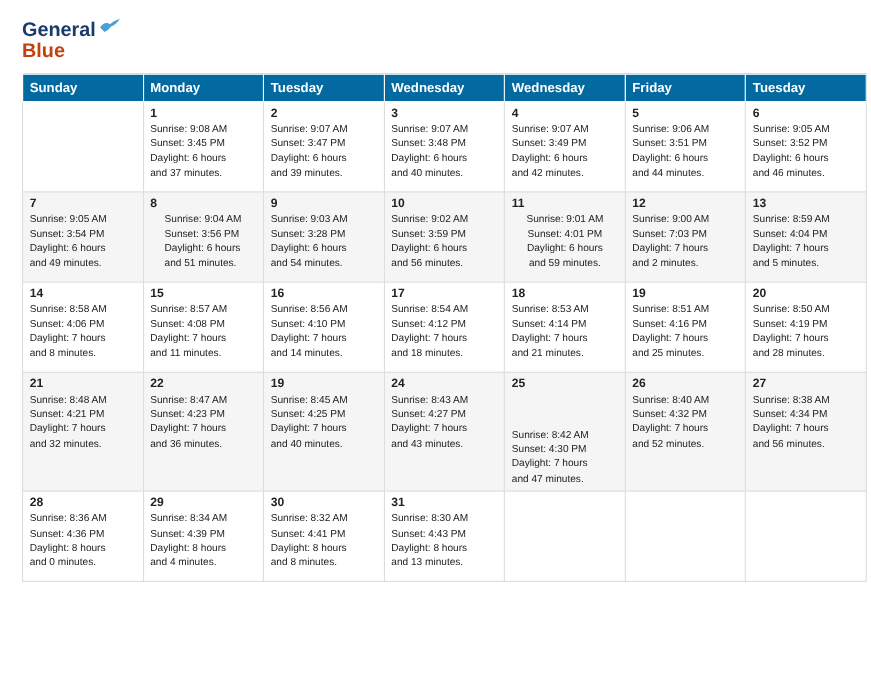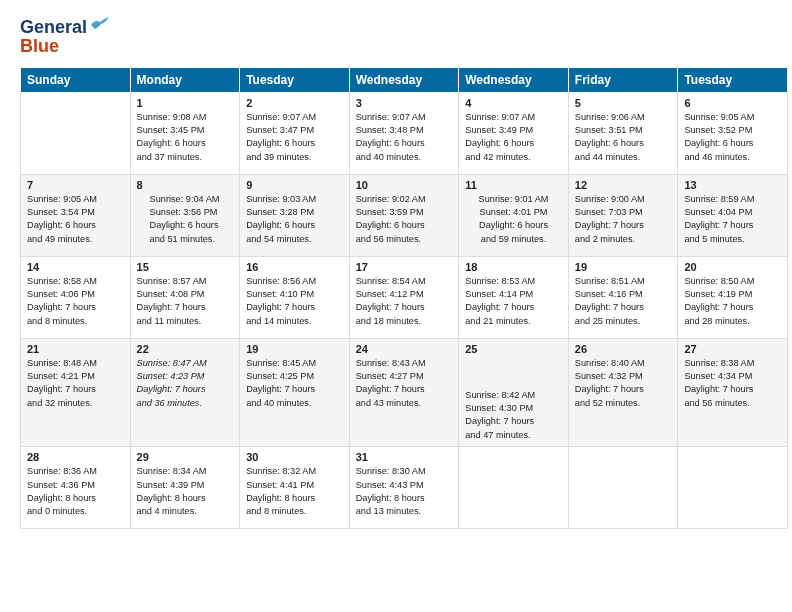--- a/index.html
+++ b/index.html
@@ -263,21 +263,21 @@
         <tr>
           <td>
             <div class="day-number">21</div>
             <div class="day-info" style="white-space: pre-line;">Sunrise: 8:48 AM
 Sunset: 4:21 PM
 Daylight: 7 hours
 and 32 minutes.</div>
           </td>
           <td>
             <div class="day-number">22</div>
-            <div class="day-info" style="white-space: pre-line; font-style: italic;">Sunrise: 8:47 AM
+            <div class="day-info" style="white-space: pre-line;">Sunrise: 8:47 AM
 Sunset: 4:23 PM
 Daylight: 7 hours
 and 36 minutes.</div>
           </td>
           <td>
             <div class="day-number">19</div>
             <div class="day-info" style="white-space: pre-line;">Sunrise: 8:45 AM
 Sunset: 4:25 PM
 Daylight: 7 hours
 and 40 minutes.</div>

